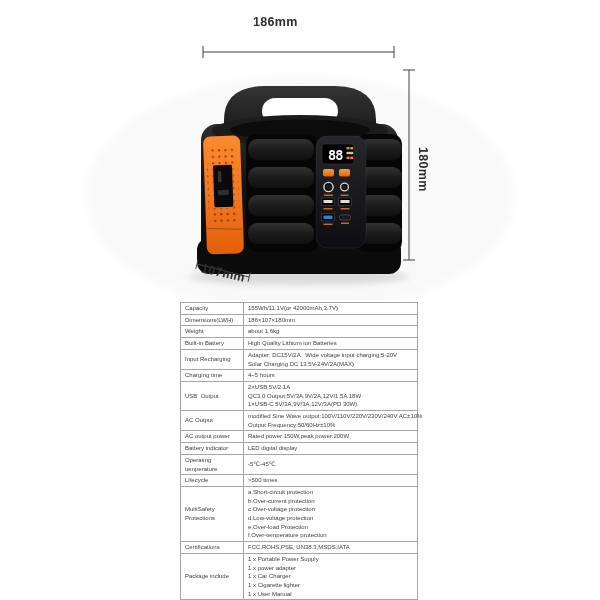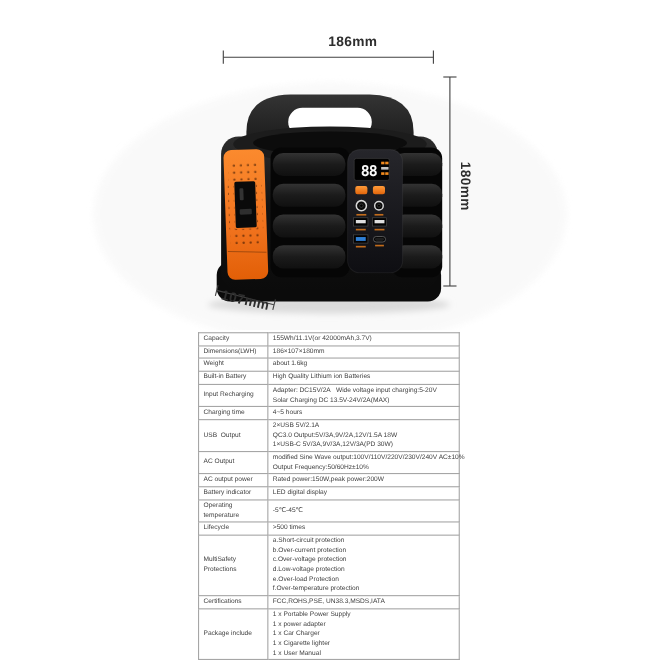--- a/index.html
+++ b/index.html
@@ -9,21 +9,21 @@
     position:relative;overflow:hidden;
   }
   .stage{position:absolute;left:0;top:0;width:600px;height:600px;}
   
   #product-svg{position:absolute;left:0;top:0;}
   
   .dim-label{
     position:absolute;color:#2e2e2e;font-weight:bold;
     font-size:12.5px;letter-spacing:.3px;line-height:13px;
   }
-  #width-label{left:253px;top:32px;width:90px;text-align:right;}
+  #width-label{left:253px;top:16px;width:90px;text-align:left;}
   #height-label{left:429px;top:147px;width:46px;transform-origin:0 0;transform:rotate(90deg);}
   #depth-label{left:198px;top:267px;width:50px;text-align:center;transform:rotate(13deg);}
   
   #spec-table{
     position:absolute;left:180px;top:302px;width:238px;
     border-collapse:collapse;table-layout:fixed;
   }
   #spec-table td{
     border:1px solid #a6a6a6;
     font-size:6px;line-height:8.7px;color:#3e3e3e;

